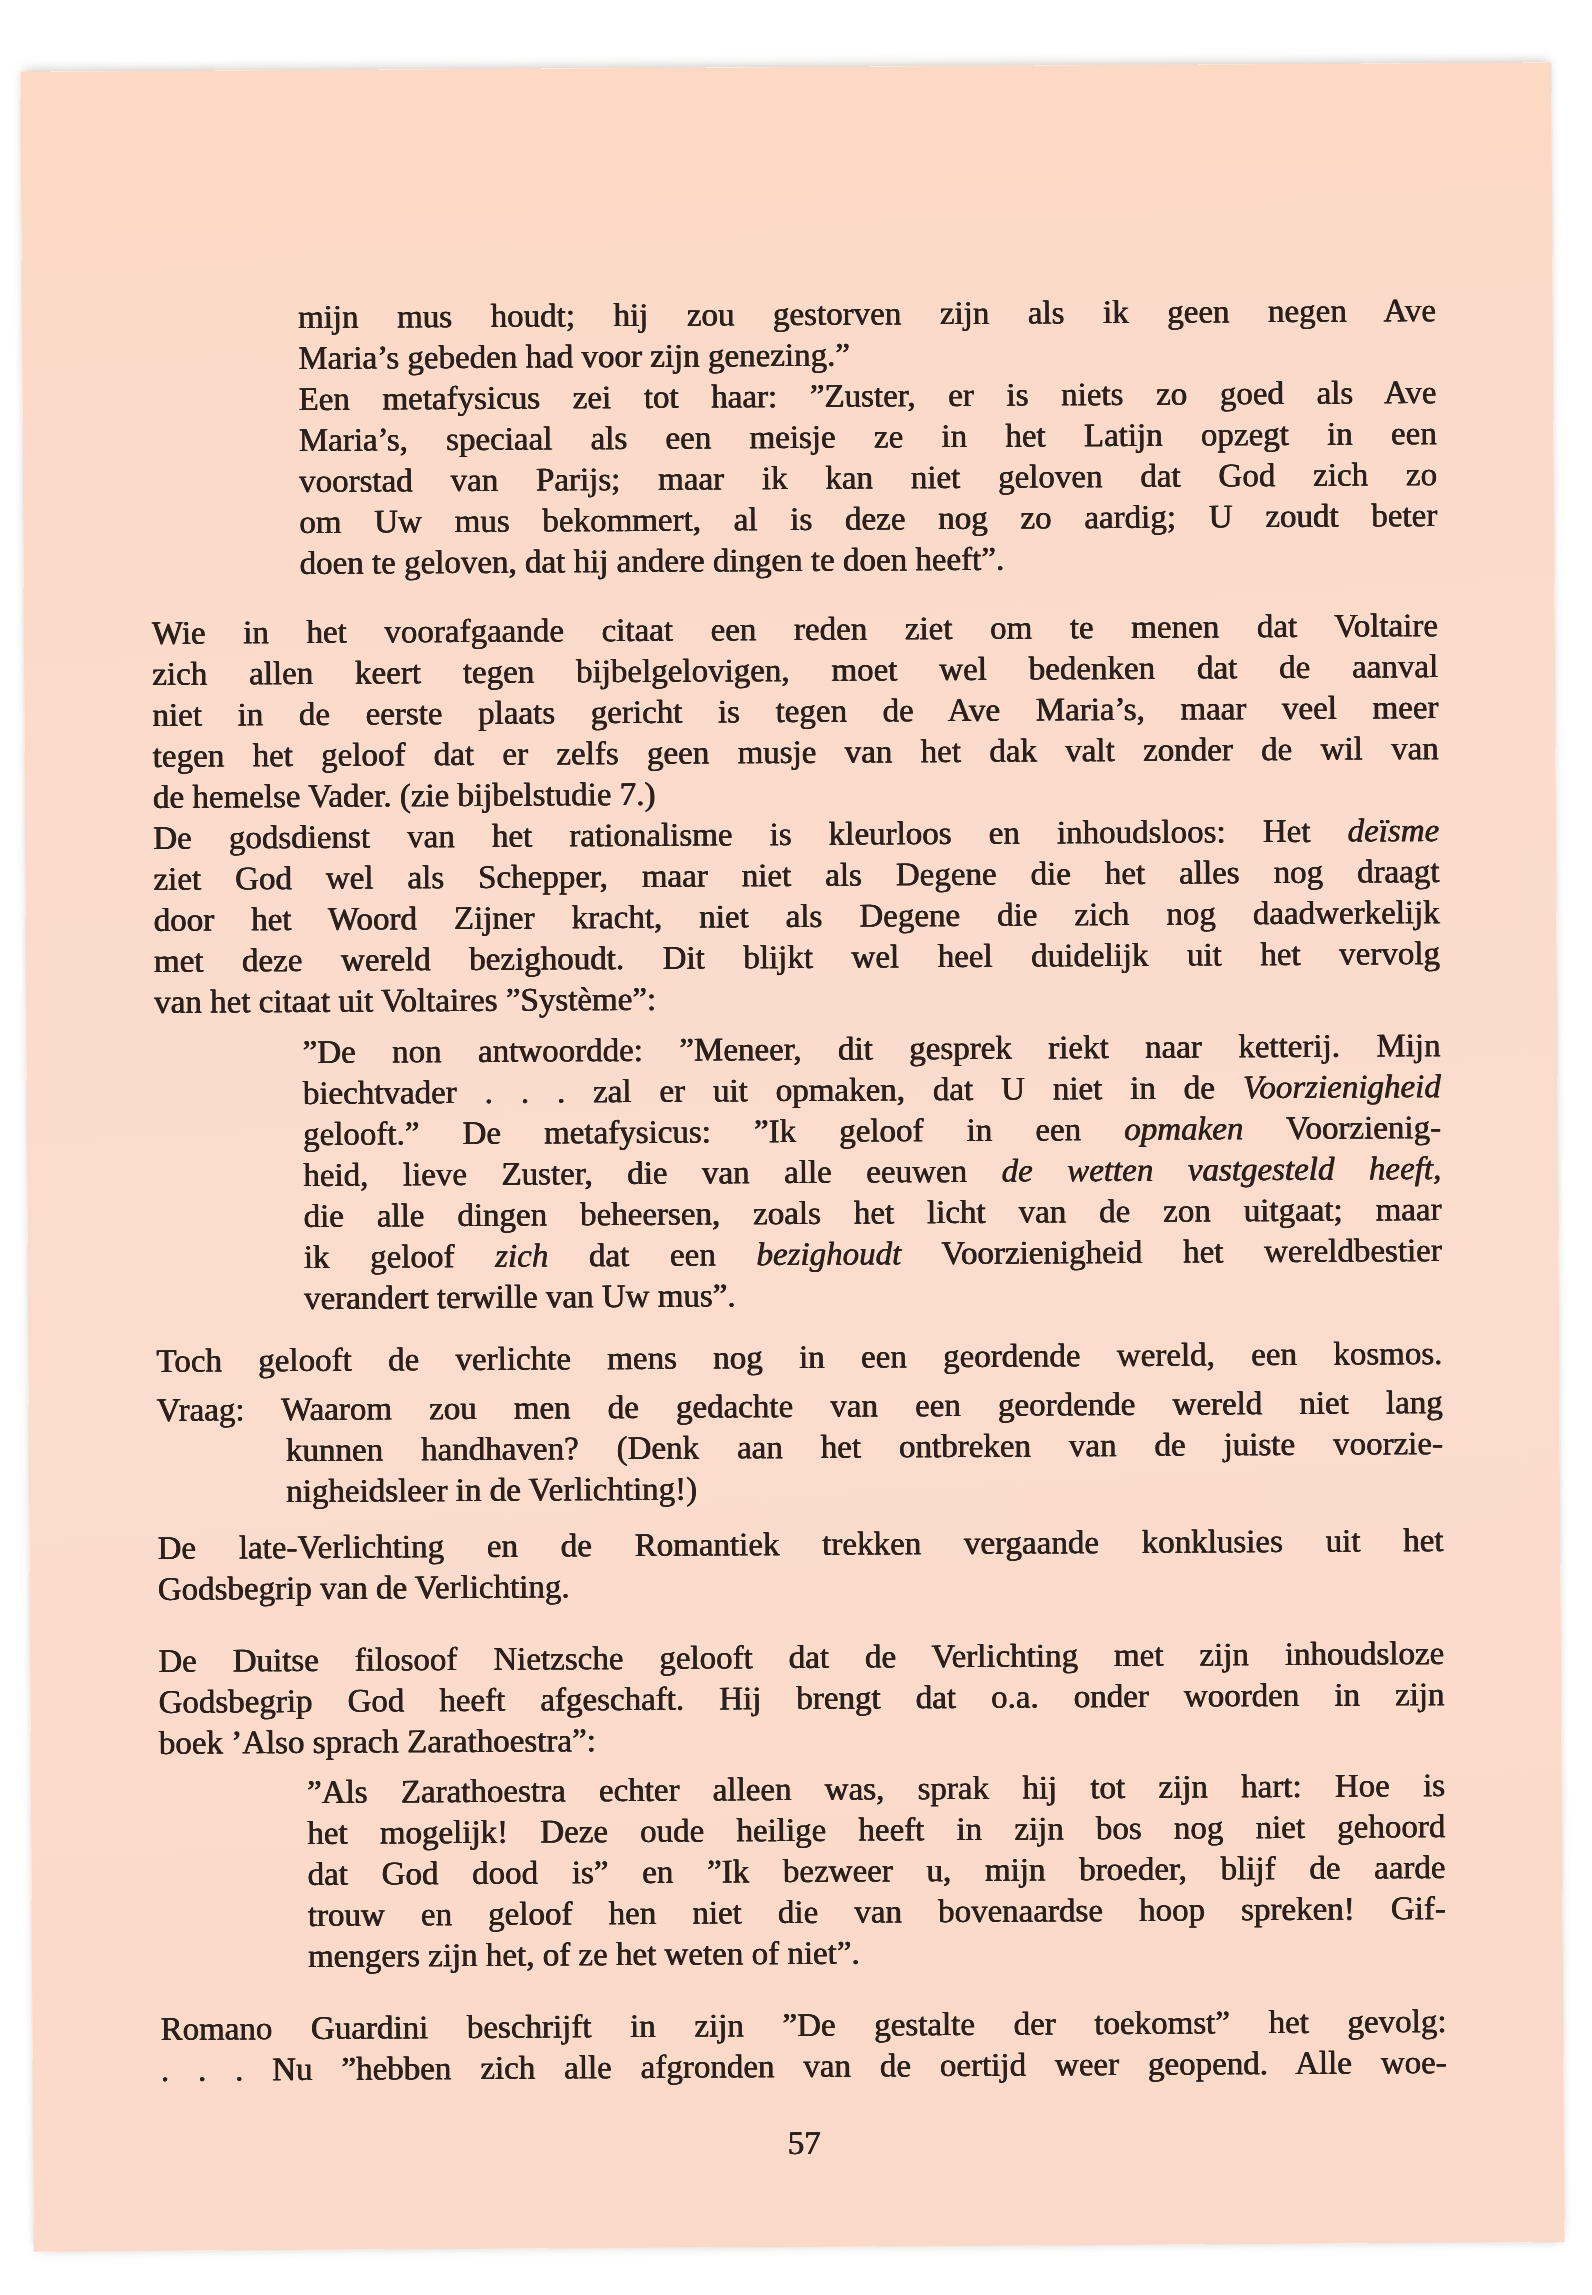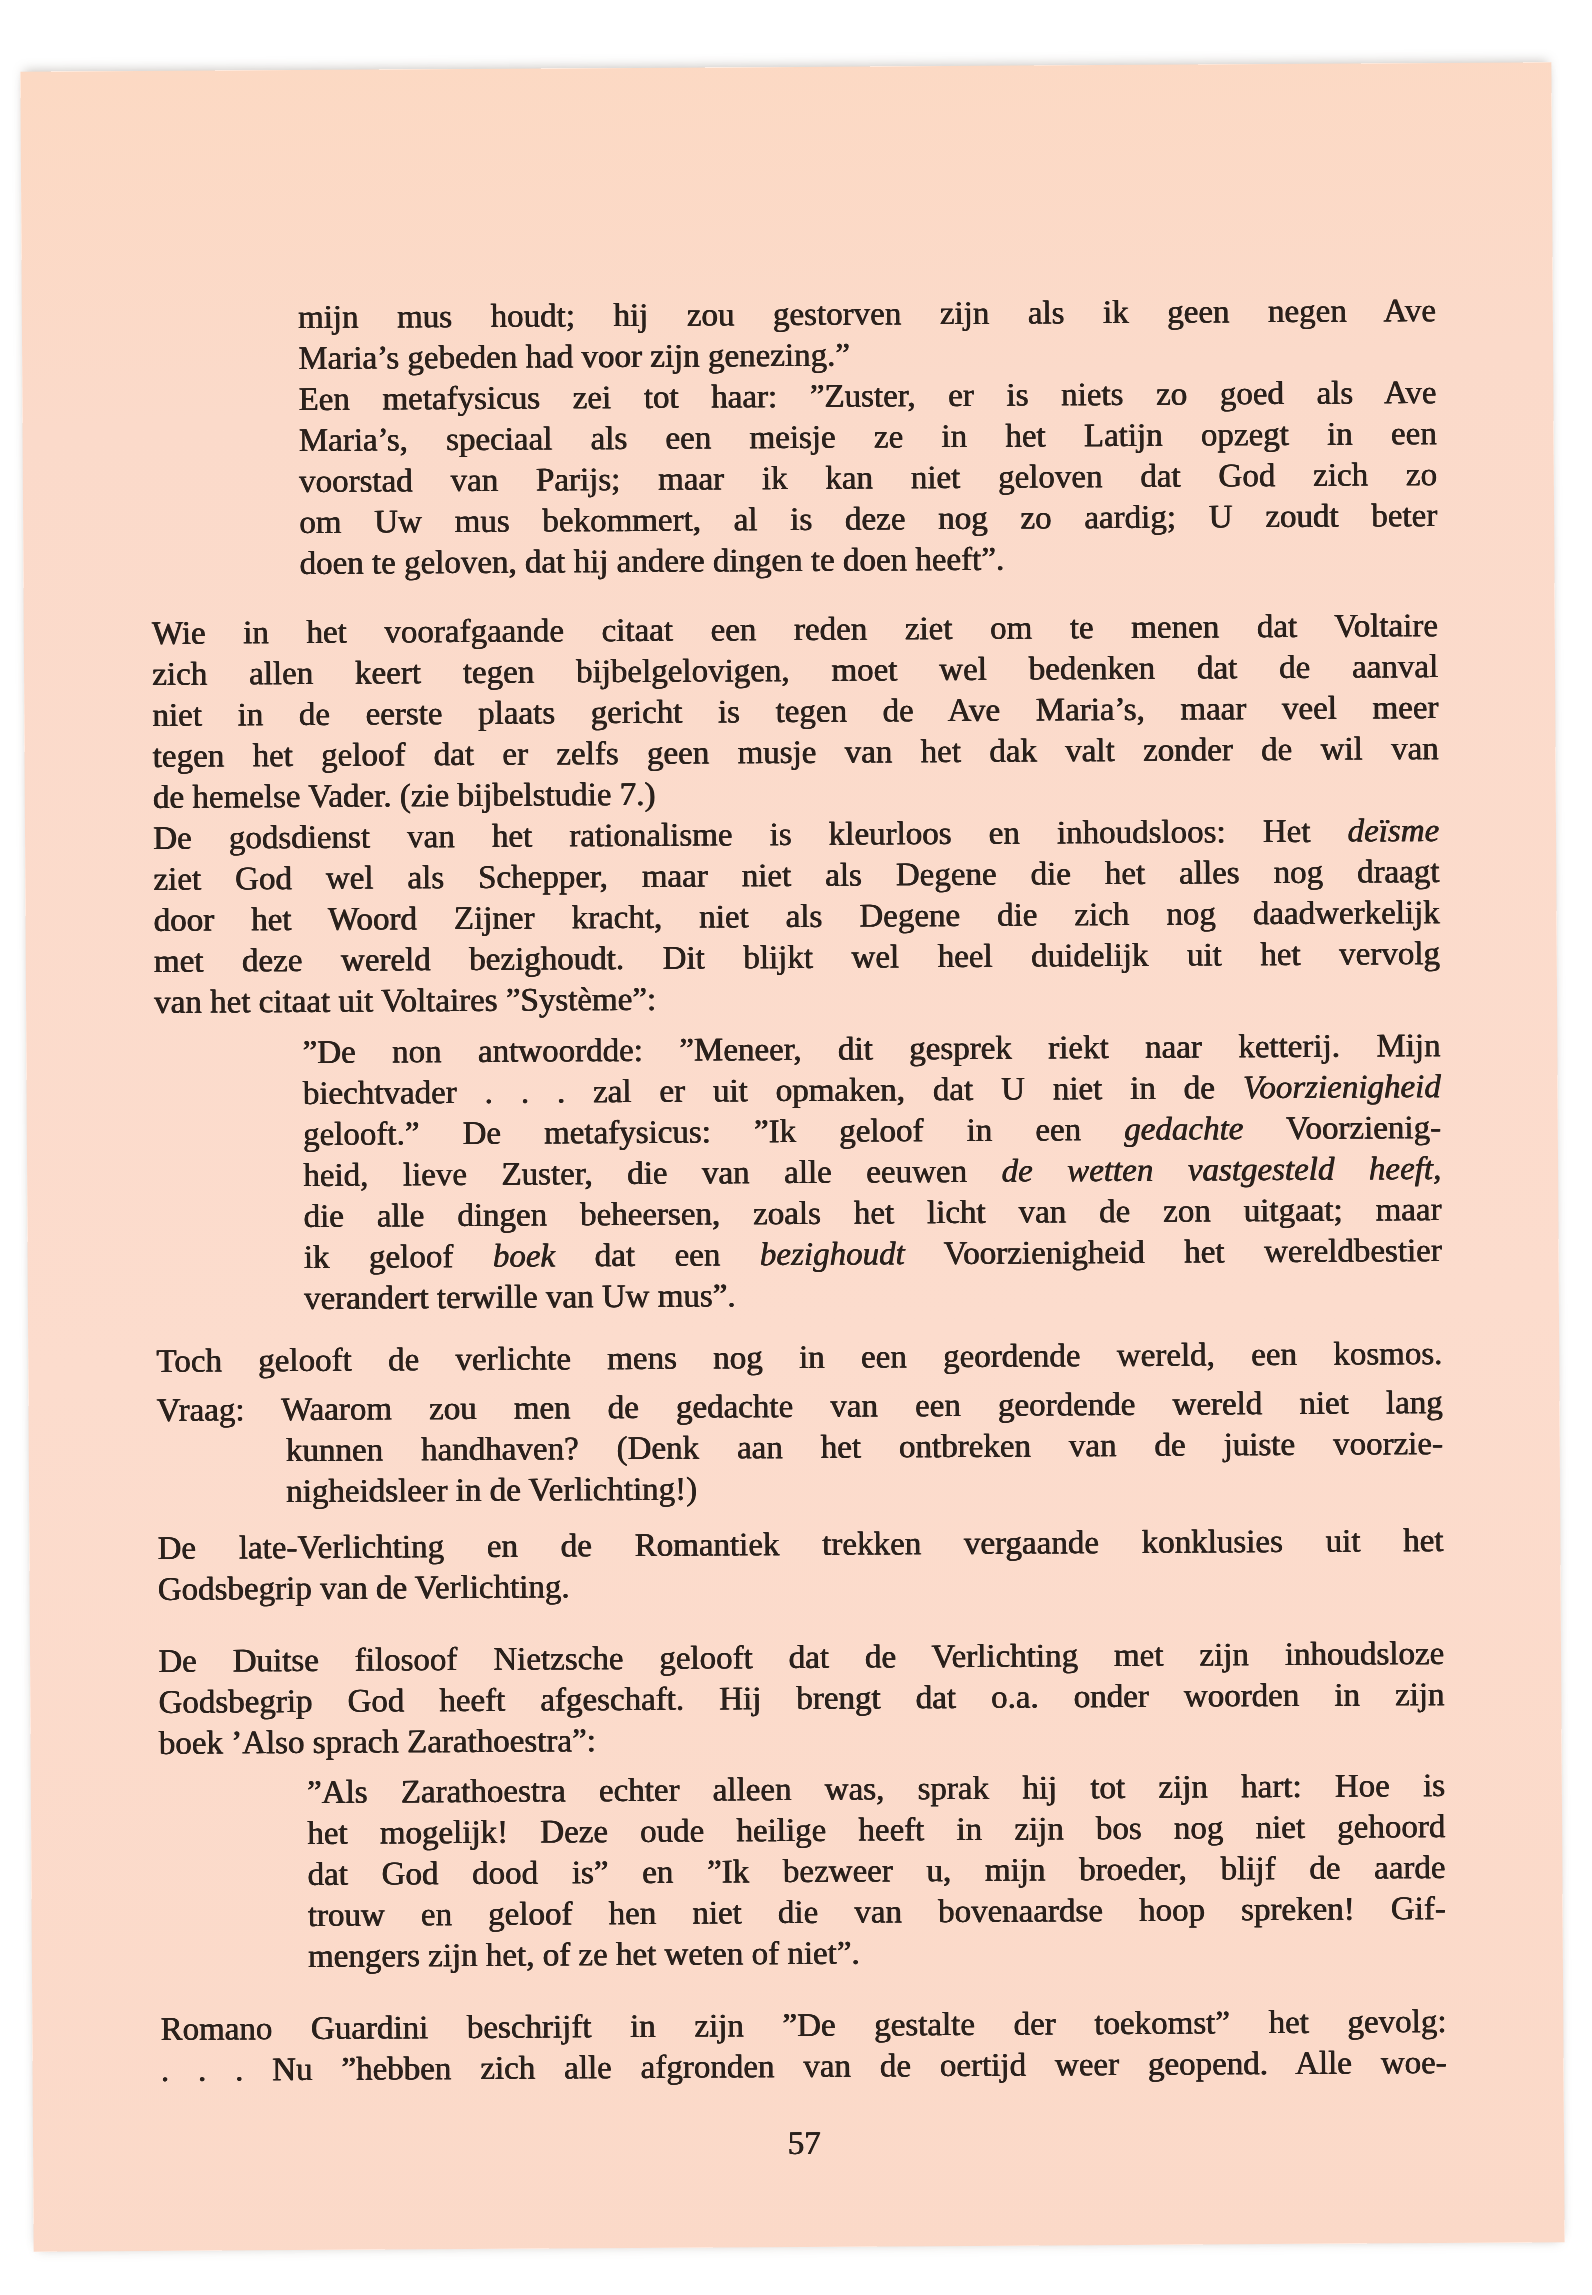--- a/index.html
+++ b/index.html
@@ -75,24 +75,24 @@
             <div class="line l">de hemelse Vader. (zie bijbelstudie 7.)</div>
             <div class="line j">De godsdienst van het rationalisme is kleurloos en inhoudsloos: Het <i>deïsme</i></div>
             <div class="line j">ziet God wel als Schepper, maar niet als Degene die het alles nog draagt</div>
             <div class="line j">door het Woord Zijner kracht, niet als Degene die zich nog daadwerkelijk</div>
             <div class="line j">met deze wereld bezighoudt. Dit blijkt wel heel duidelijk uit het vervolg</div>
             <div class="line l">van het citaat uit Voltaires ”Système”:</div>
           </div>
           <div class="block quote b2">
             <div class="line j">”De non antwoordde: ”Meneer, dit gesprek riekt naar ketterij. Mijn</div>
             <div class="line j">biechtvader . . . zal er uit opmaken, dat U niet in de <i>Voorzienigheid</i></div>
-            <div class="line j">gelooft.” De metafysicus: ”Ik geloof in een <i>gedachte</i> Voorzienig-</div>
+            <div class="line j">gelooft.” De metafysicus: ”Ik geloof in een <i>opmaken</i> Voorzienig-</div>
             <div class="line j">heid, lieve Zuster, die van alle eeuwen <i>de wetten vastgesteld heeft,</i></div>
             <div class="line j">die alle dingen beheersen, zoals het licht van de zon uitgaat; maar</div>
-            <div class="line j">ik geloof <i>boek</i> dat een <i>bezighoudt</i> Voorzienigheid het wereldbestier</div>
+            <div class="line j">ik geloof <i>zich</i> dat een <i>bezighoudt</i> Voorzienigheid het wereldbestier</div>
             <div class="line l">verandert terwille van Uw mus”.</div>
           </div>
           <div class="block body b3">
             <div class="line j">Toch gelooft de verlichte mens nog in een geordende wereld, een kosmos.</div>
           </div>
           <div class="block hang b4">
             <div class="line j">Vraag: Waarom zou men de gedachte van een geordende wereld niet lang</div>
             <div class="line j">kunnen handhaven? (Denk aan het ontbreken van de juiste voorzie-</div>
             <div class="line l">nigheidsleer in de Verlichting!)</div>
           </div>

